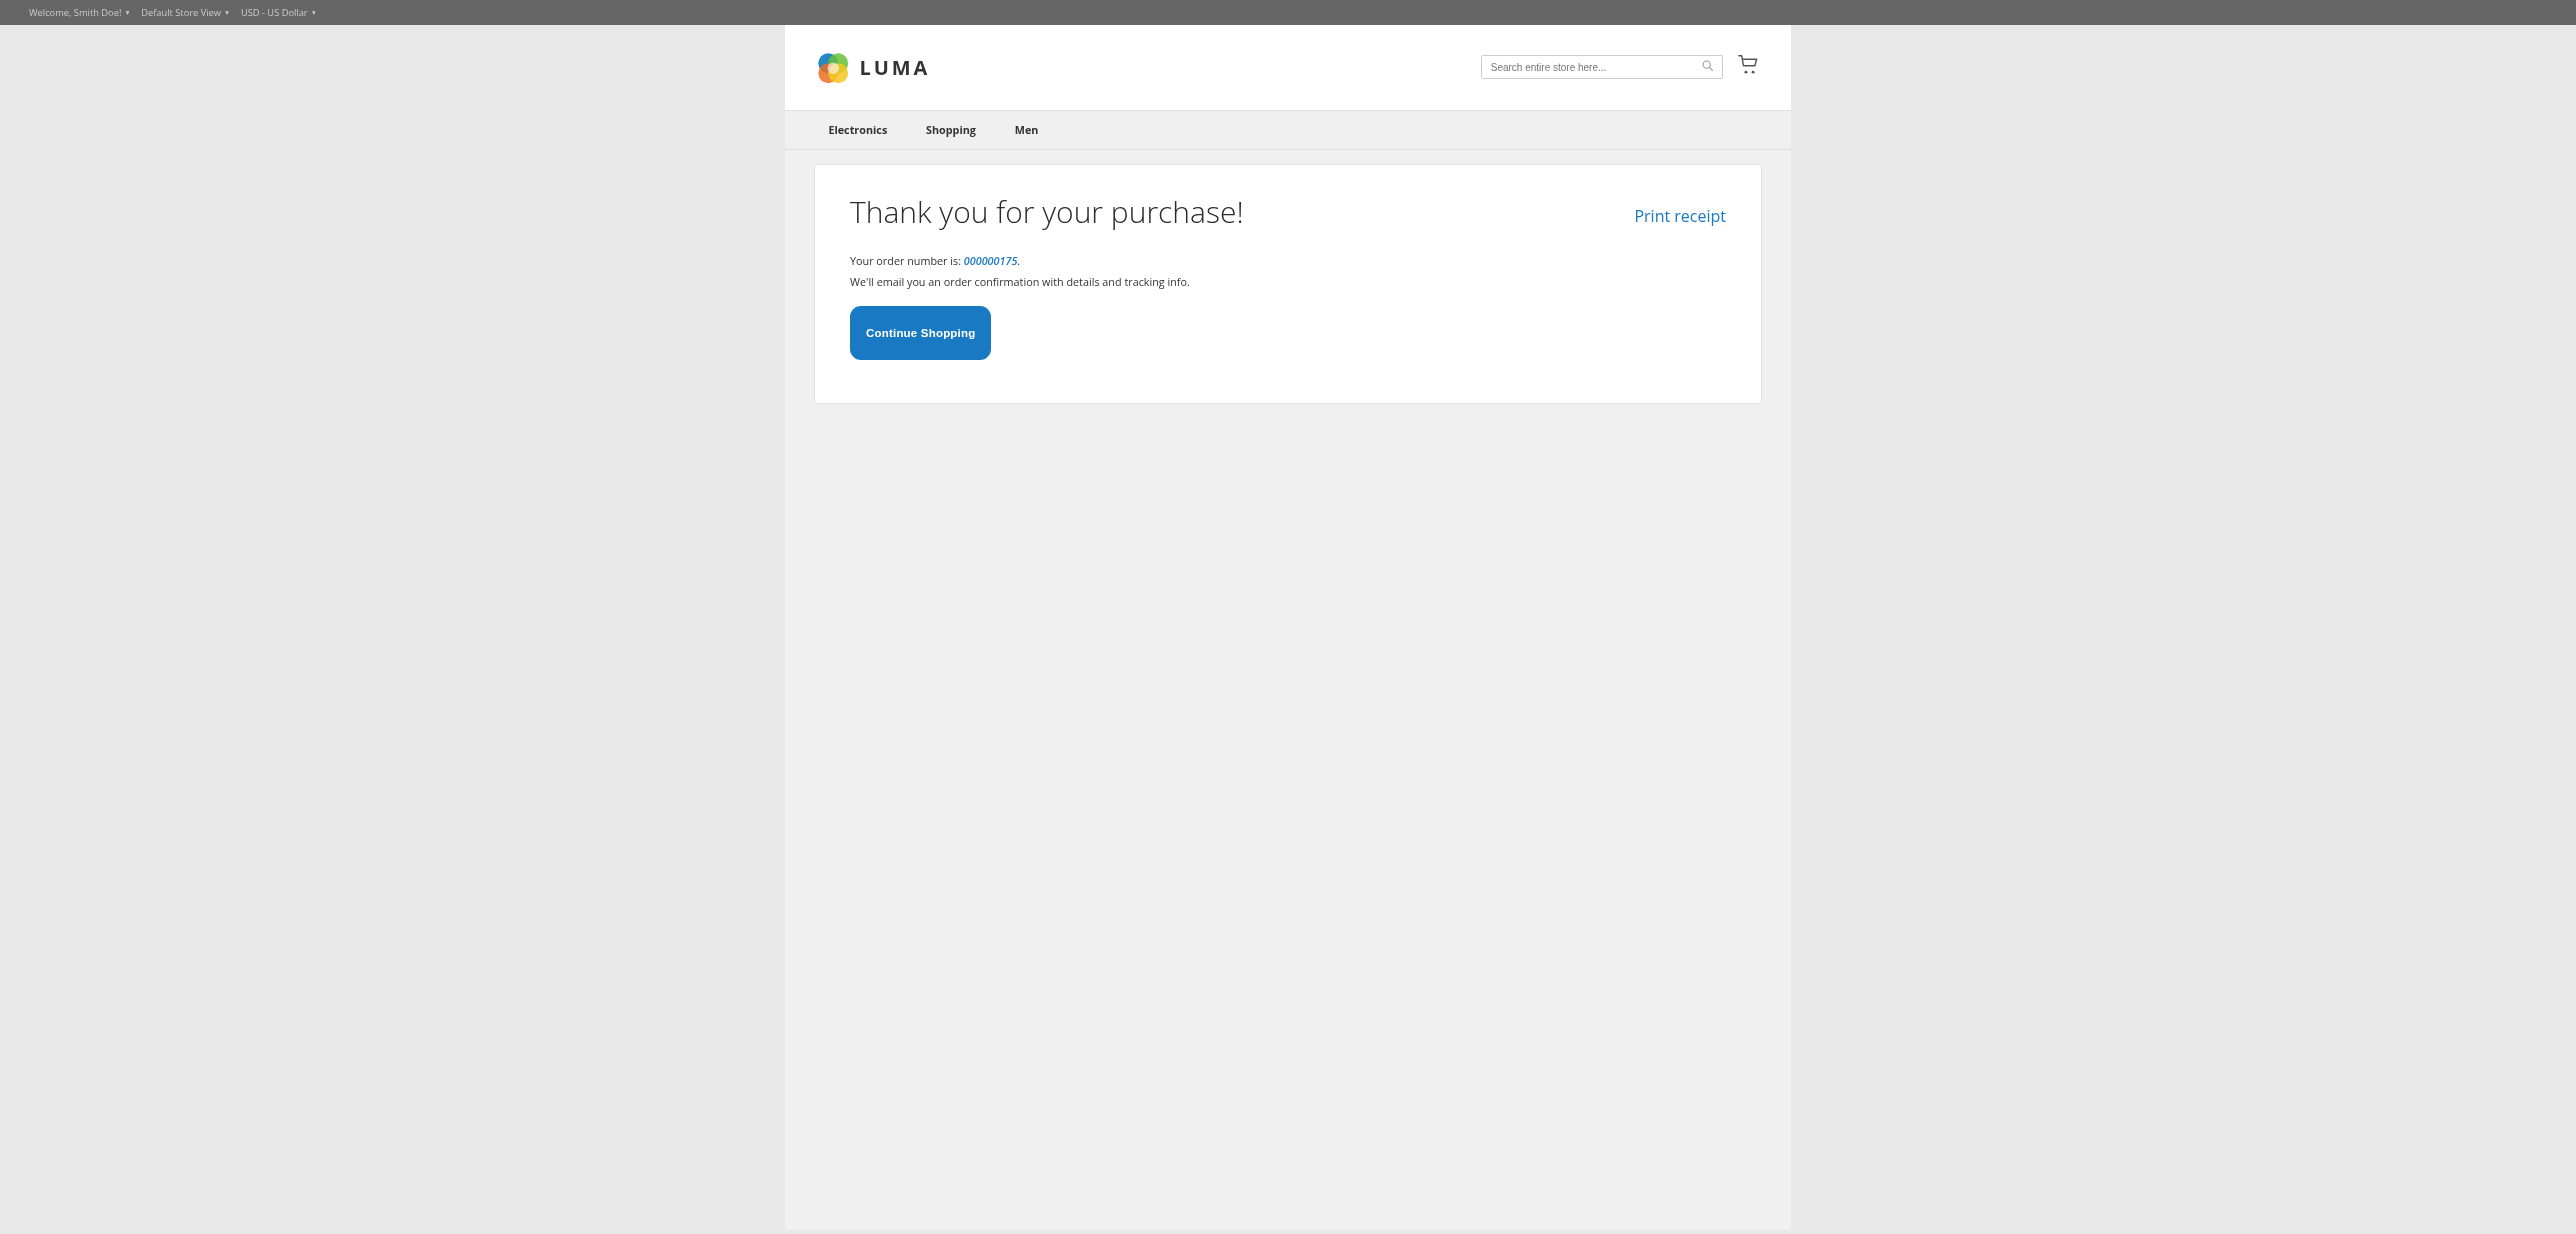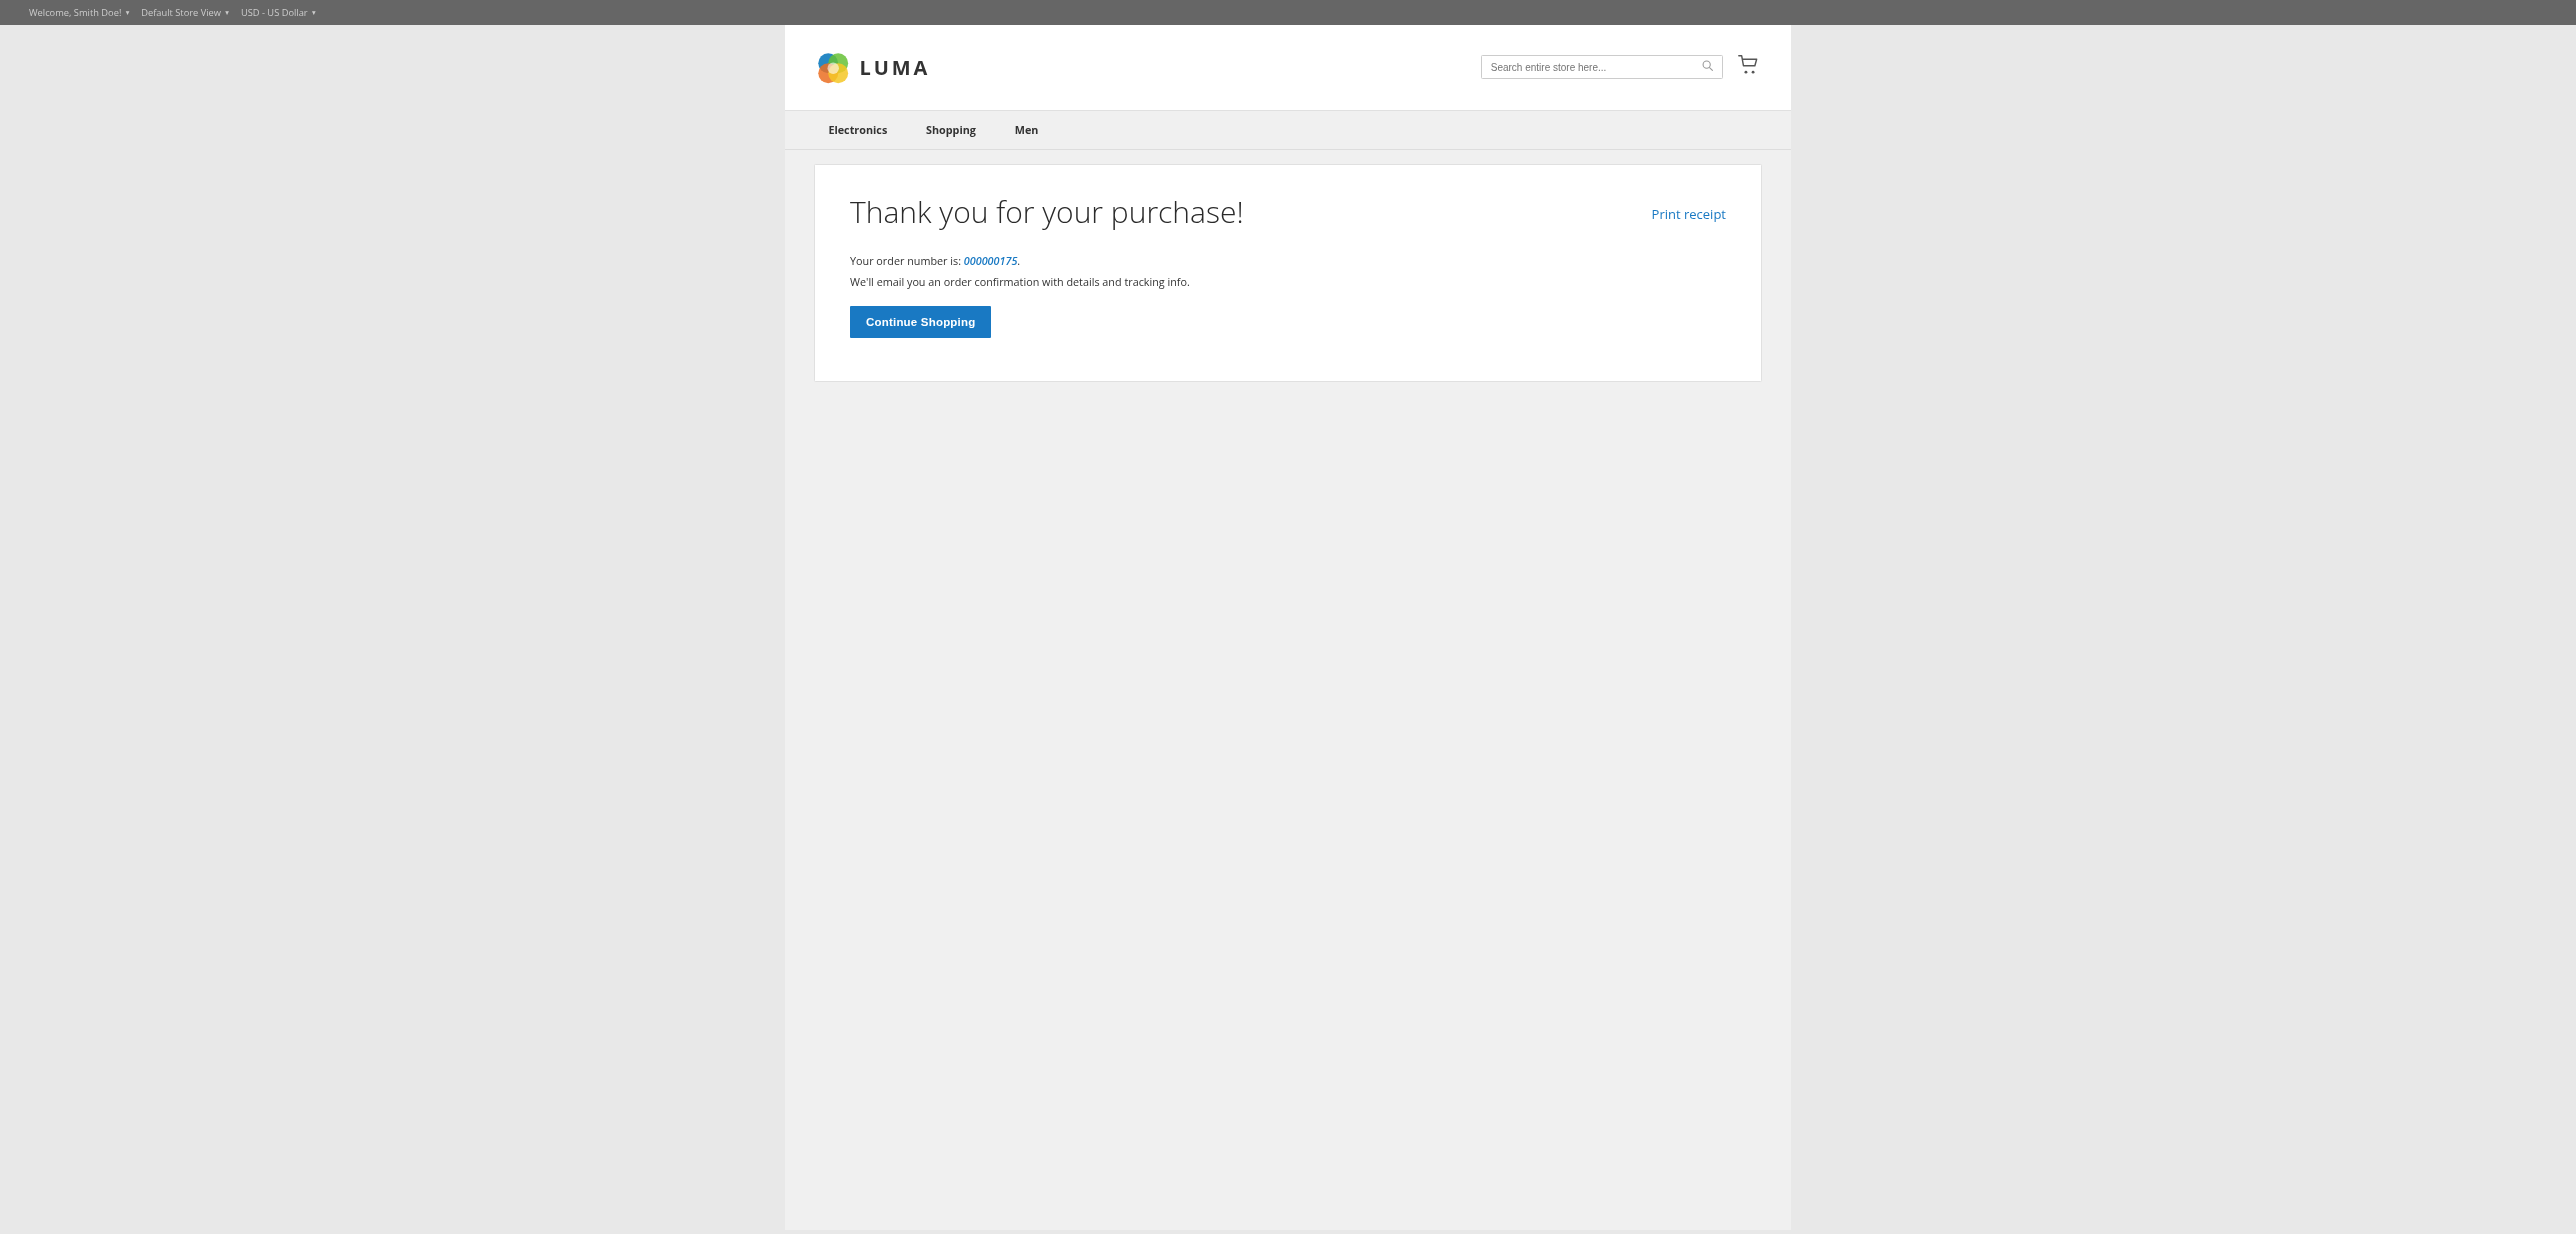--- a/index.html
+++ b/index.html
@@ -160,21 +160,21 @@
     }
 
     .success-title {
       font-size: 30px;
       font-weight: 300;
       color: #2a2a2a;
       line-height: 1.2;
     }
 
     .print-receipt {
-      font-size: 13px;
+      font-size: 16px;
       color: #1979c3;
       cursor: pointer;
       text-decoration: none;
       white-space: nowrap;
       margin-top: 11.5px;
     }
 
     .order-info {
       margin-bottom: 8.6px;
     }
@@ -194,22 +194,22 @@
     .email-text {
       font-size: 10.8px;
       color: #333;
       margin-bottom: 17px;
     }
 
     .continue-btn {
       background: #1979c3;
       color: #fff;
       border: none;
-      border-radius: 1px;
-      padding: 10px 16px;
+      border-radius: 11px;
+      padding: 21px 16px;
       font-size: 11.5px;
       font-weight: 600;
       cursor: pointer;
       text-transform: none;
       letter-spacing: 0.2px;
     }
   </style>
 </head>
 <body>
 

